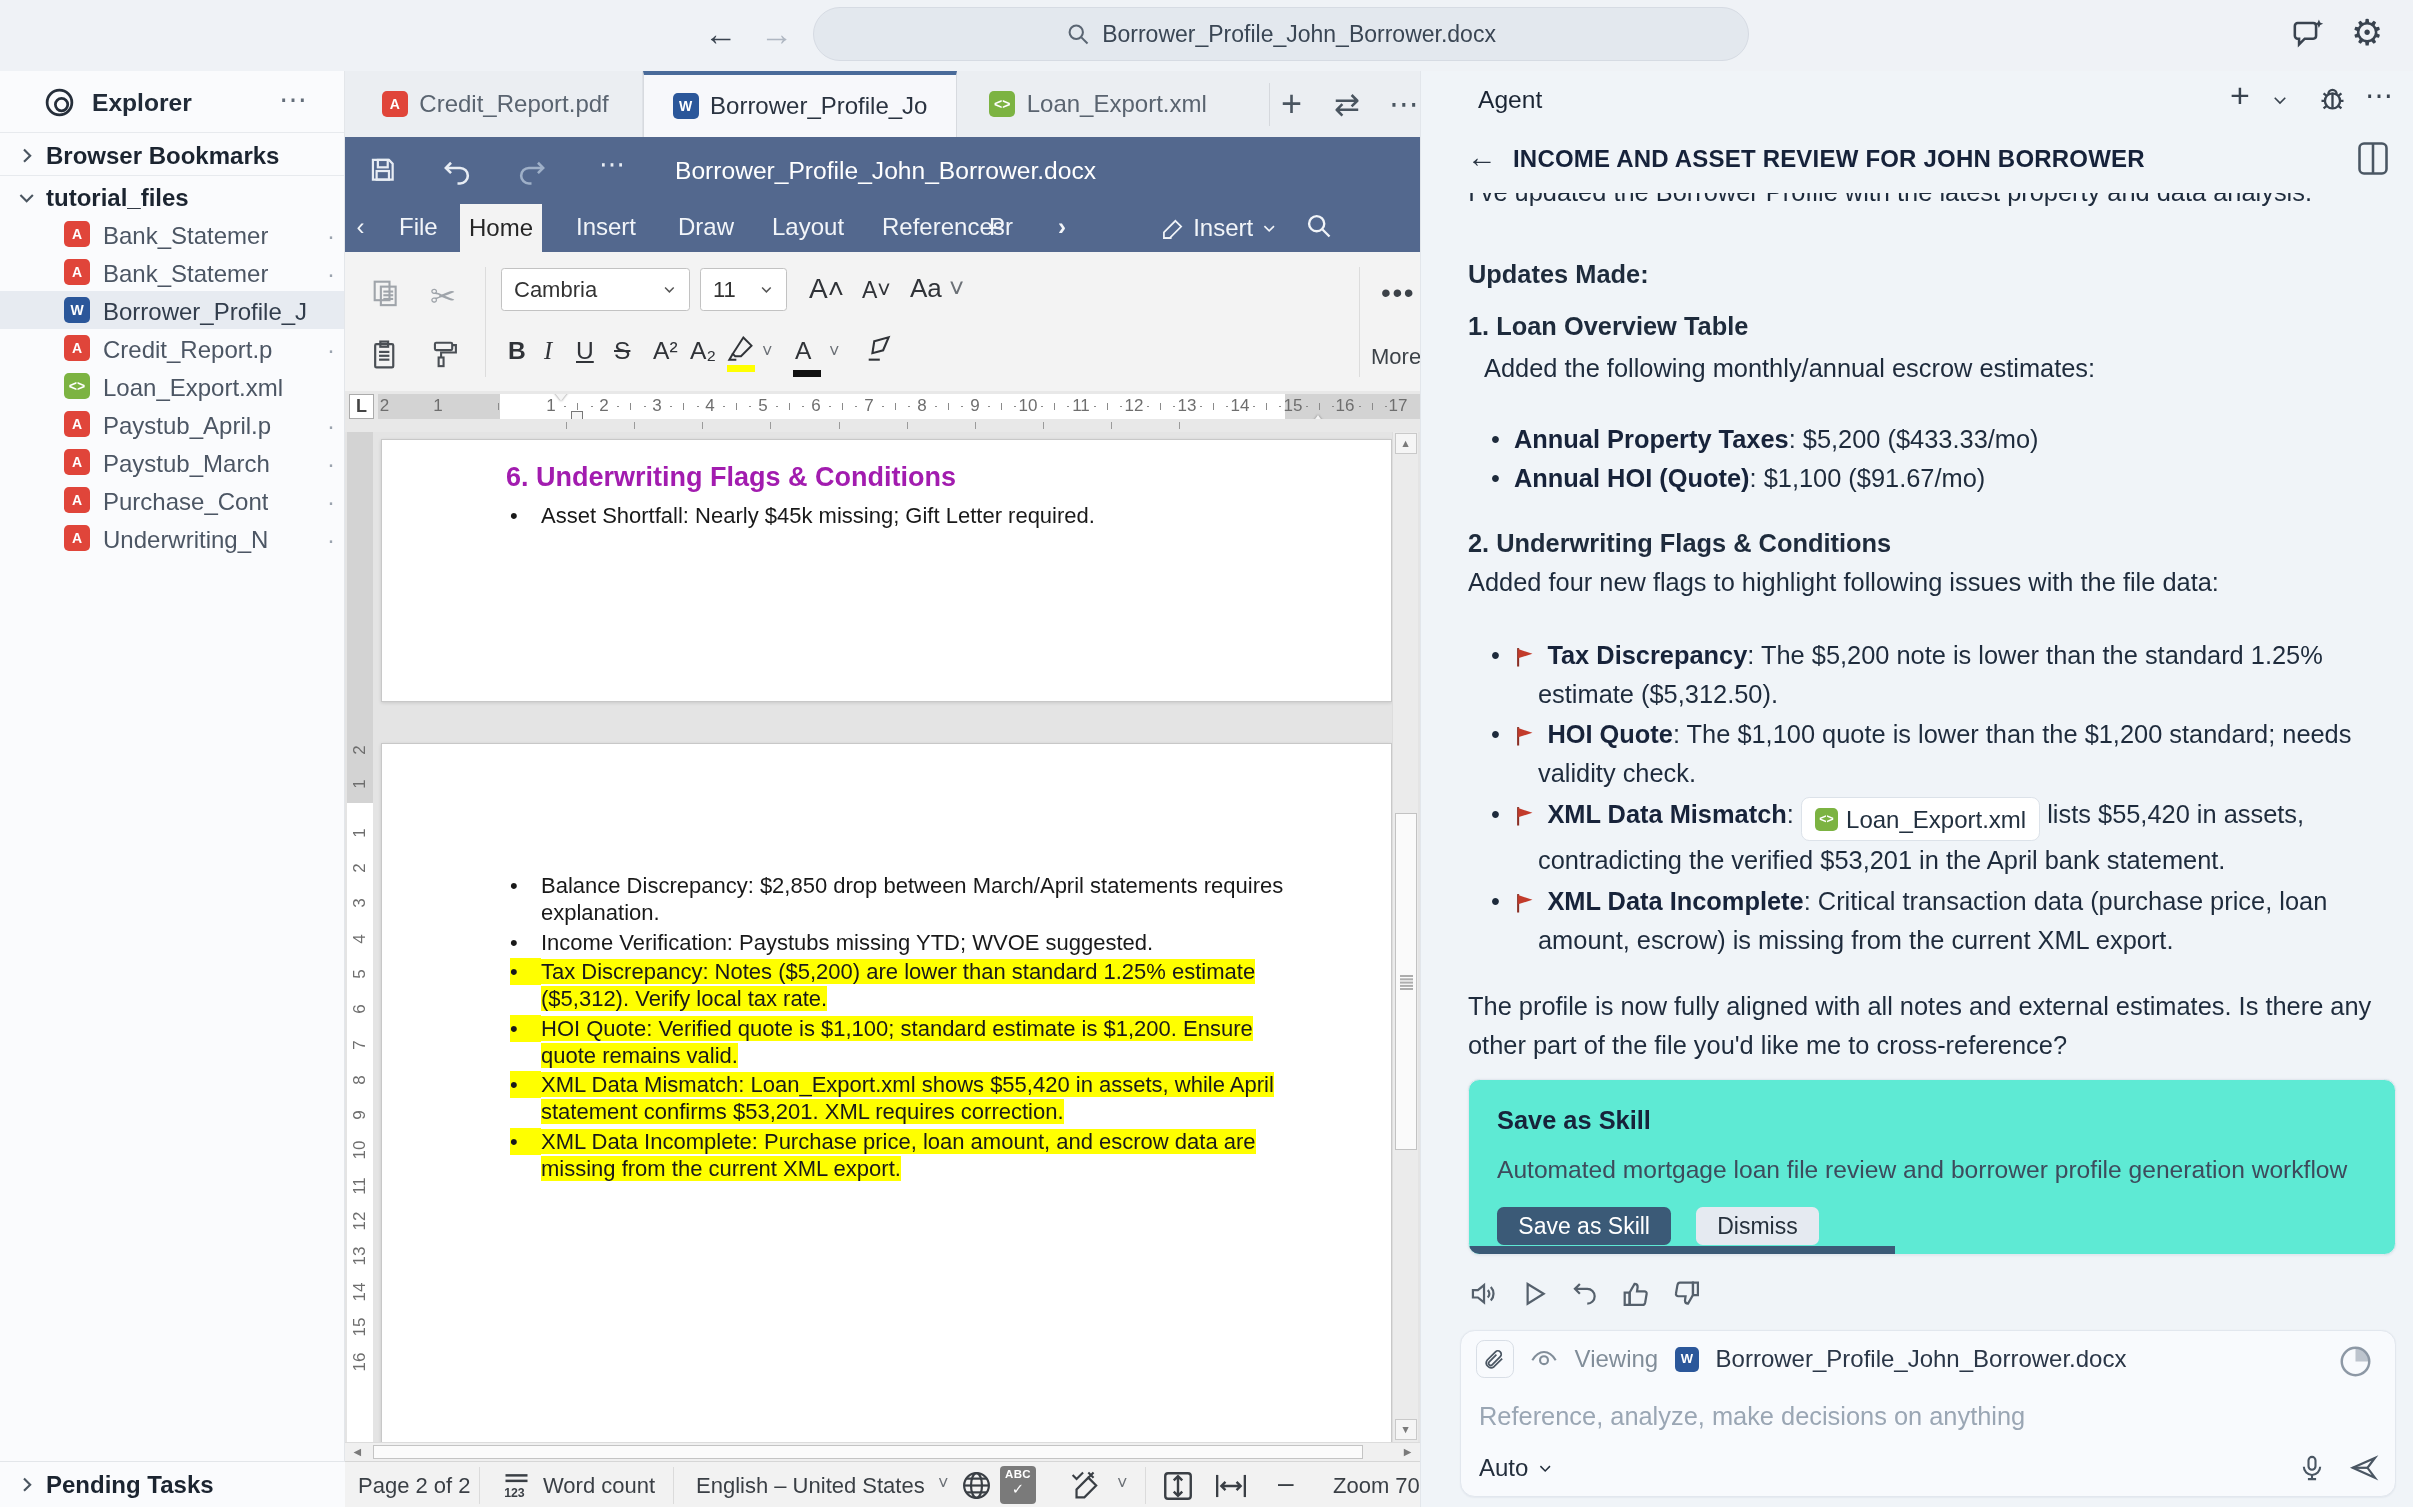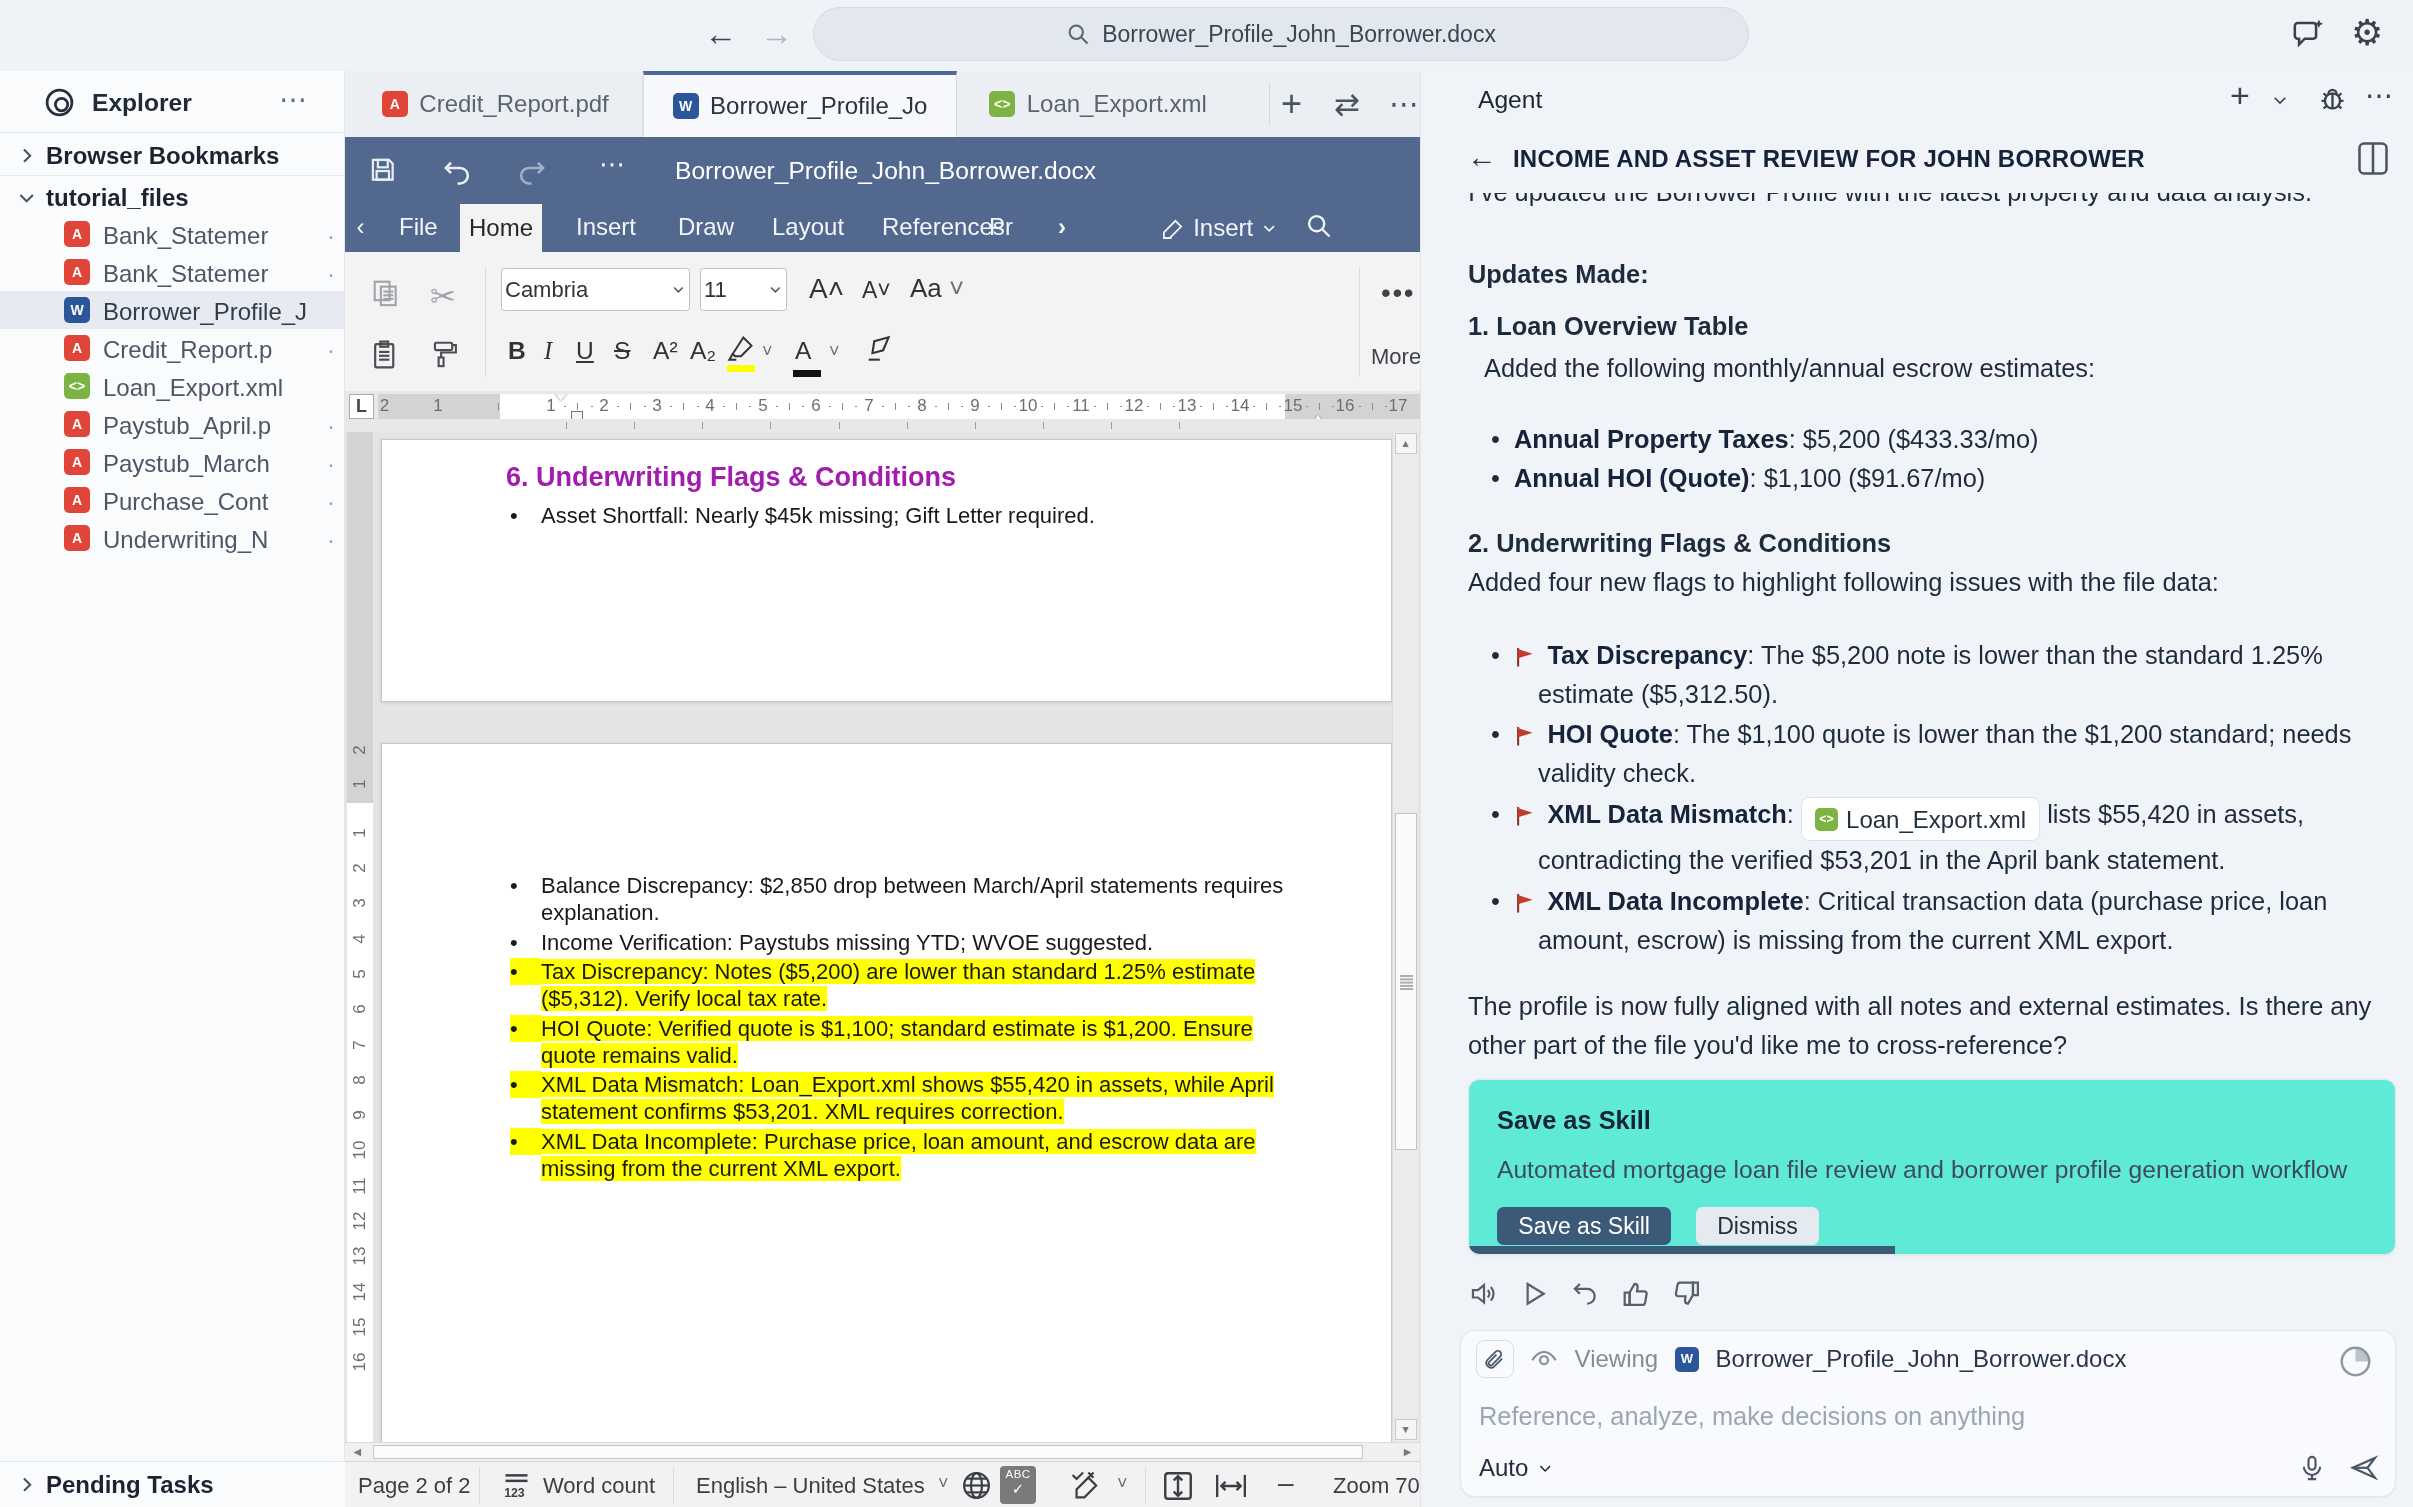--- a/index.html
+++ b/index.html
@@ -68,21 +68,21 @@
   .menurow { position:absolute; left:0; top:133px; width:1075px; height:48px; background:#53688E; color:#F2F5F9; font-size:24px; }
   .menu-item { position:absolute; top:9px; cursor:pointer; white-space:nowrap; }
   .menu-active { position:absolute; left:115px; top:0; width:82px; height:48px; background:#F3F3F3; color:#262626; display:flex; align-items:center; justify-content:center; cursor:pointer; }
   .menu-edit { position:absolute; left:817px; top:0; height:48px; display:flex; align-items:center; gap:8.2px; cursor:pointer; }
 
   
   .ribbon { position:absolute; left:0; top:181px; width:1075px; height:140px; background:#F3F3F3; border-bottom:0.8px solid #D8D8D8; color:#444; }
   .rb-ic { position:absolute; color:#9FA4AA; }
   .rb-ic.en { color:#4A4F55; }
   .rb-sep { position:absolute; top:14.8px; height:110px; width:0.8px; background:#DCDCDC; }
-  .combo { position:absolute; top:16.4px; height:43px; background:#fff; border:0.8px solid #C2C2C2; border-radius:3.3px; display:flex; align-items:center; justify-content:space-between; padding:0 3px; font-size:22px; color:#333; cursor:pointer; }
+  .combo { position:absolute; top:16.4px; height:43px; background:#fff; border:0.8px solid #C2C2C2; border-radius:3.3px; display:flex; align-items:center; justify-content:space-between; padding:0 12px; font-size:22px; color:#333; cursor:pointer; }
   .fmt { position:absolute; top:85px; font-size:24.6px; color:#303338; cursor:pointer; }
   .chev-sm { color:#6B7076; }
   .more-dots { position:absolute; left:1036px; top:24.6px; font-size:28px; color:#3C4248; letter-spacing:1.6px; }
   .more-lbl { position:absolute; left:1026px; top:92px; font-size:22px; color:#3C4248; }
   .hl-bar { position:absolute; width:28px; height:7.4px; }
 
   
   .hruler { position:absolute; left:0; top:320px; width:1075px; height:41px; background:#E8E8E8; }
   .ltab { position:absolute; left:4.1px; top:3.3px; width:24.6px; height:24.6px; background:#fff; border:0.8px solid #ABABAB; font-size:18px; font-weight:bold; color:#444; text-align:center; line-height:23px; }
   .hband { position:absolute; left:33px; top:3.3px; width:1043px; height:24.6px; background:#D3D3D3; overflow:hidden; }
@@ -120,21 +120,21 @@
   .grip { position:absolute; left:4.1px; top:161px; width:13px; height:1.6px; background:#ADADAD; box-shadow:0 3.3px 0 #ADADAD, 0 6.6px 0 #ADADAD, 0 9.9px 0 #ADADAD, 0 13px 0 #ADADAD; }
   .hscroll { position:absolute; left:0; top:1371px; width:1075px; height:19px; background:#F0F0F0; border-top:0.8px solid #DCDCDC; }
   .hthumb { position:absolute; left:28px; top:1.6px; width:990px; height:14.8px; background:#FBFBFB; border:0.8px solid #C4C4C4; }
   .h-btn { position:absolute; top:0.8px; width:21.3px; height:16.4px; color:#7A7A7A; font-size:9.9px; text-align:center; line-height:16.4px; }
 
   
   .statusbar { position:absolute; left:0; top:1390px; width:1075px; height:47px; background:#F2F2F2; border-top:0.8px solid #D6D6D6; color:#3A3F45; font-size:22px; overflow:hidden; }
   .st { position:absolute; top:10.7px; white-space:nowrap; cursor:pointer; }
   .st-sep { position:absolute; top:4.9px; width:0.8px; height:37px; background:#DBDBDB; }
   .abc-badge { position:absolute; left:655px; top:4.1px; width:36px; height:38px; background:#7A7A7A; border-radius:4.1px; color:#fff; text-align:center; cursor:pointer; }
-  .abc-badge .a { font-size:11.5px; font-weight:normal; line-height:16.4px; letter-spacing:0.4px; }
+  .abc-badge .a { font-size:11.5px; font-weight:bold; line-height:16.4px; letter-spacing:0.4px; }
   .abc-badge .c { font-size:14.8px; line-height:13px; }
 
   
   .agent { position:absolute; left:1420px; top:71px; width:993px; height:1437px; background:#F0F4F8; border-left:0.8px solid #E2E6EB; overflow:hidden; }
   .ag-head { position:absolute; left:0; top:0; width:100%; height:61px; }
   .ag-title { position:absolute; left:57px; top:14.8px; font-size:24.6px; color:#1A2433; }
   .ag-ic { position:absolute; top:13px; color:#39434F; }
   .thread { position:absolute; left:0; top:61px; width:100%; height:61px; background:#F0F4F8; z-index:3; }
   .thread-back { position:absolute; left:46px; top:8.2px; font-size:29.6px; color:#2A3544; cursor:pointer; }
   .thread-title { position:absolute; left:92px; top:13px; font-size:24px; font-weight:bold; color:#16223A; letter-spacing:0.2px; }

